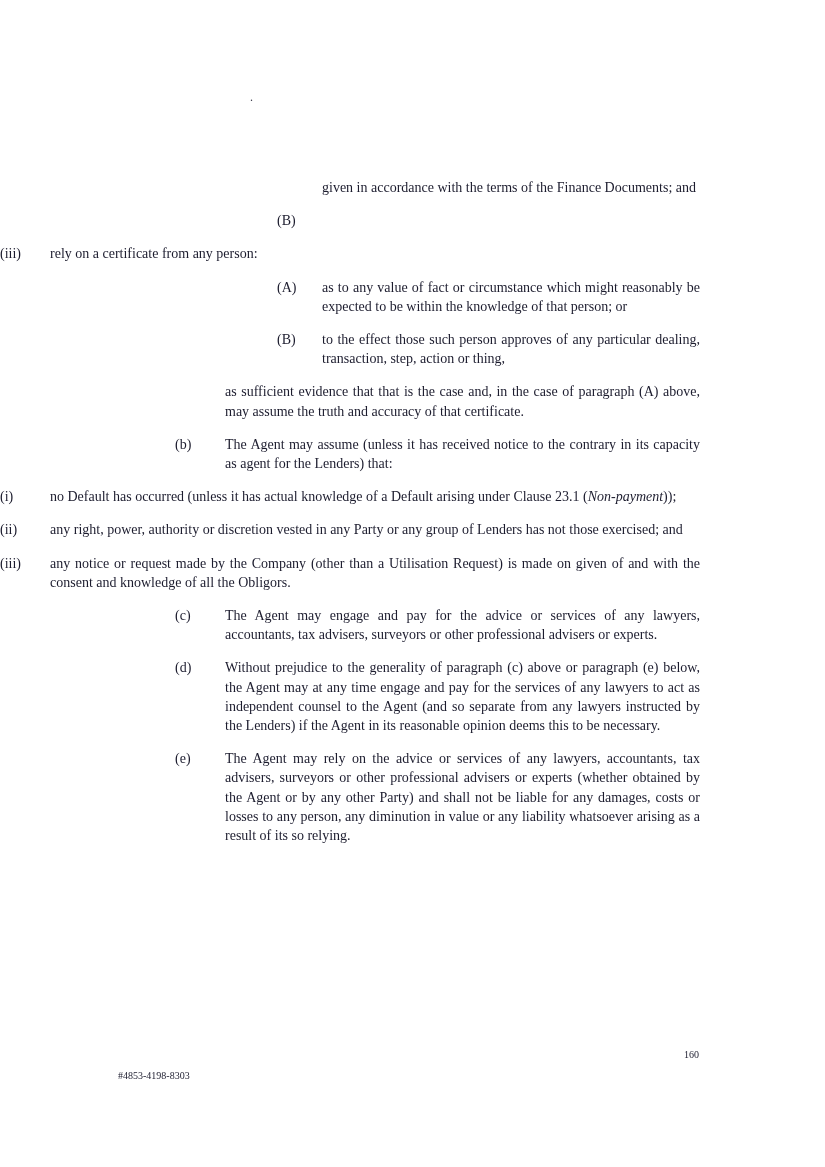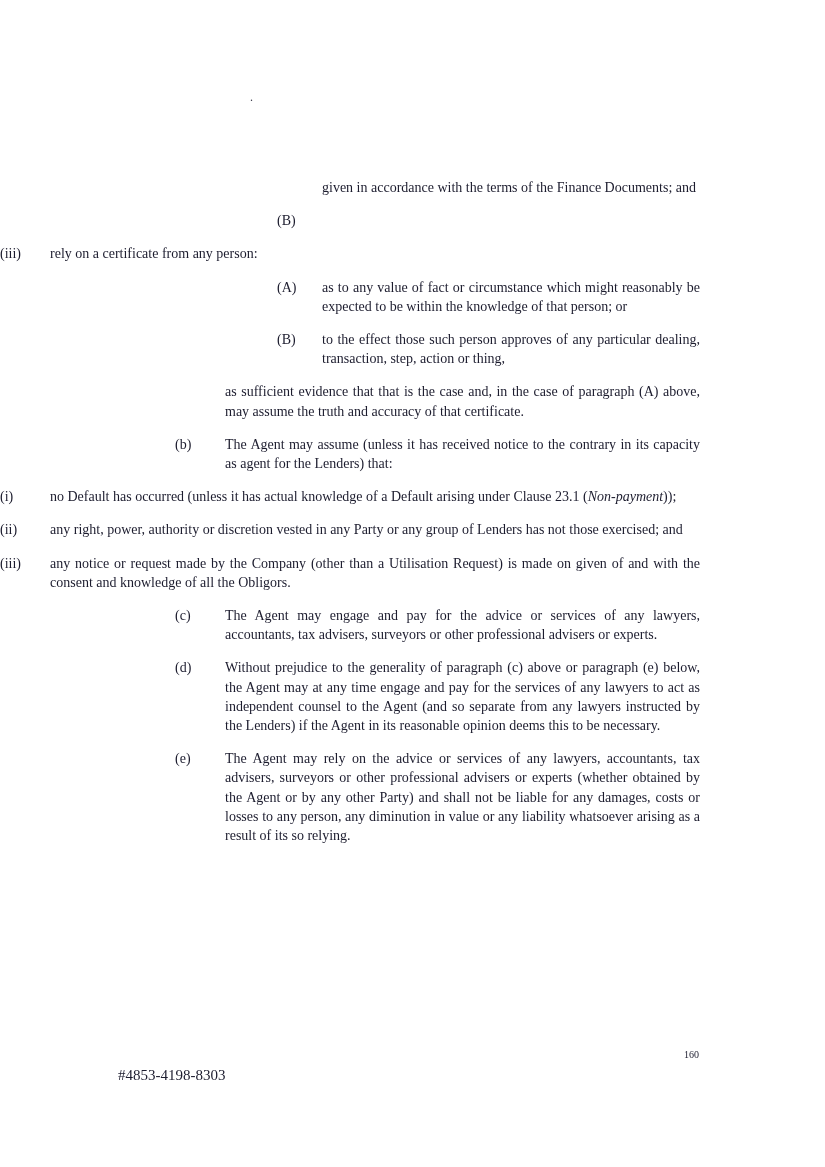--- a/index.html
+++ b/index.html
@@ -46,21 +46,21 @@
     left: 0;
     width: 699px;
     text-align: right;
     font-size: 10px;
     color: #1c1c2e;
   }
   .doc-id {
     position: absolute;
     top: 1066px;
     left: 118px;
-    font-size: 15px;
+    font-size: 10px;
     color: #1c1c2e;
   }
 </style>
 </head>
 <body>
 
 <div class="page">
 
   <span class="stray-mark">.</span>
 

